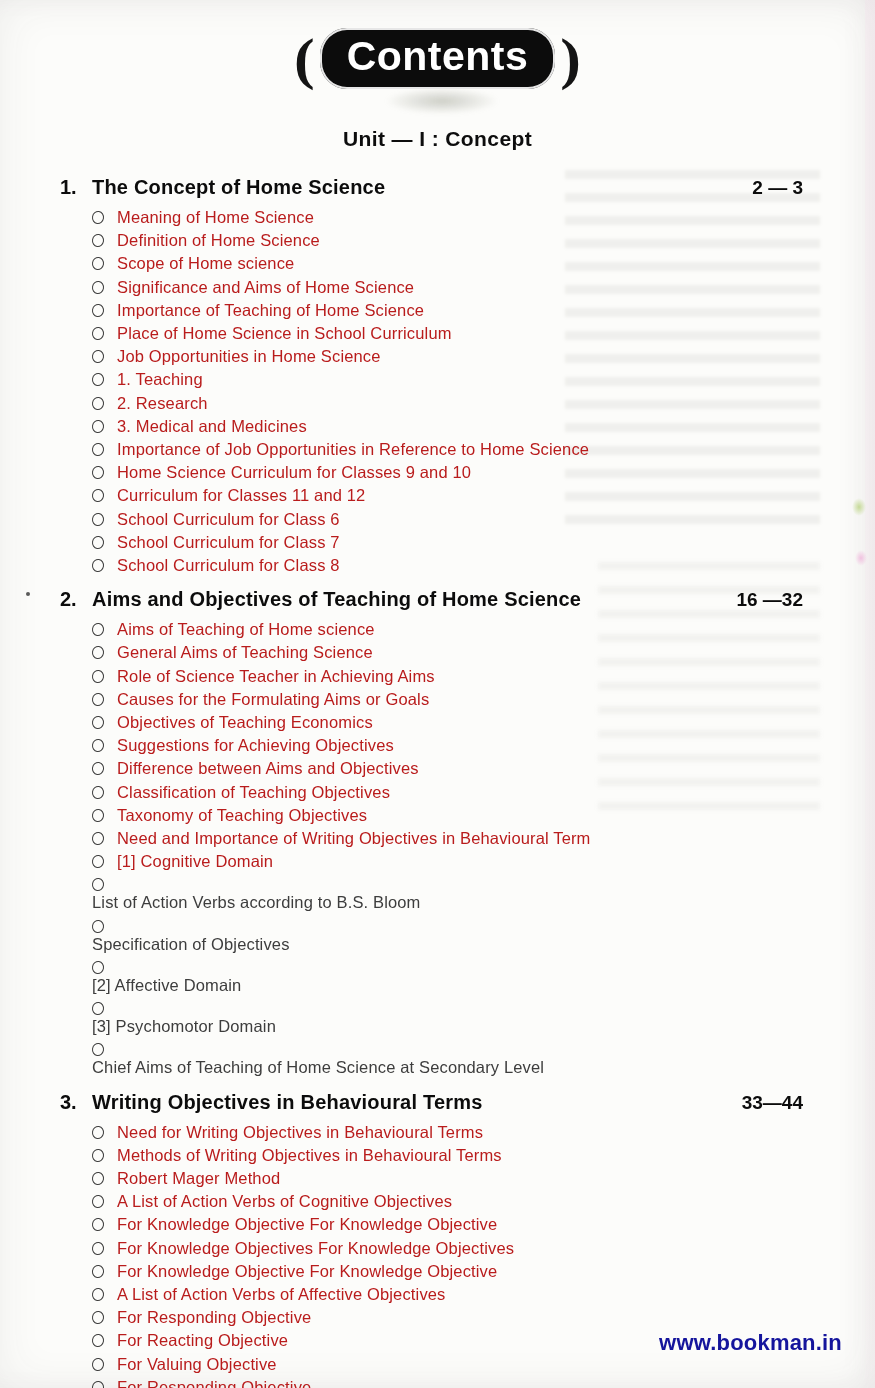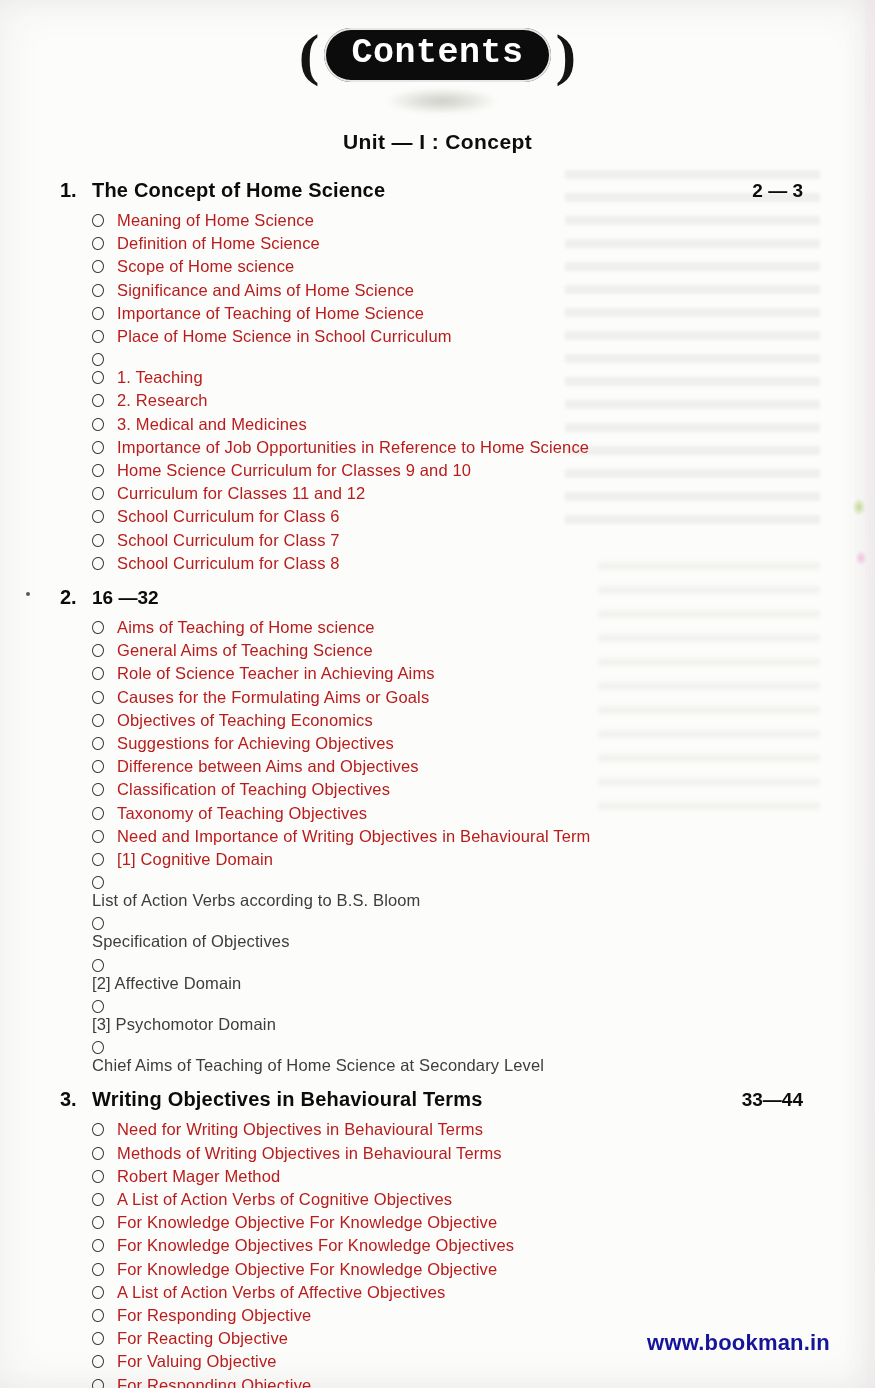--- a/index.html
+++ b/index.html
@@ -7,42 +7,42 @@
     position:relative;width:875px;height:1388px;margin:0 auto;
     background:#fcfcfa;overflow:hidden;
     font-family:"Liberation Sans",sans-serif;color:#242424;
     box-shadow:inset 0 0 45px rgba(60,60,55,.07), inset -14px 0 22px rgba(120,100,110,.05);
   }
   
   .badge-row{display:flex;justify-content:center;align-items:center;padding-top:28px;gap:5px;position:relative;}
   .paren{font-family:"Liberation Serif",serif;font-weight:bold;font-size:62px;line-height:48px;color:#141414;transform:scaleY(.92);}
   .pill{
     background:var(--badge-bg,#0c0c0c);color:var(--badge-fg,#fff);
-    font-family:Liberation Mono, monospace;font-weight:bold;font-size:35px;
+    font-family:Liberation Sans, sans-serif;font-weight:bold;font-size:41px;
     padding:5px 27px 9px;border-radius:27px;letter-spacing:.5px;
     box-shadow:0 0 0 2px rgba(255,255,255,.9) inset;
   }
   .smudge{position:absolute;left:386px;top:88px;width:112px;height:26px;
     background:radial-gradient(ellipse at 50% 50%, rgba(128,132,116,.38), rgba(128,132,116,0) 72%);
     filter:blur(2px);}
   
-  .unit{text-align:center;font-weight:bold;font-size:21px;margin-top:48px;color:#0d0d0d;letter-spacing:.4px;}
+  .unit{text-align:center;font-weight:bold;font-size:21px;margin-top:38px;color:#0d0d0d;letter-spacing:.4px;}
   
   .toc{padding:14px 72px 0 60px;position:relative;z-index:2;}
   .sec{margin-top:11px;}
   .sec-head{display:flex;align-items:baseline;font-weight:bold;font-size:20px;color:#0c0c0c;}
   .sec-no{width:32px;flex:0 0 auto;}
   .sec-title{flex:1;letter-spacing:.2px;}
   .sec-pages{font-size:19px;white-space:pre;flex:0 0 auto;}
   .items{list-style:none;margin:7px 0 0;padding:0 0 0 32px;}
   .item{display:flex;align-items:flex-start;line-height:23.2px;font-size:16.5px;letter-spacing:.15px;color:#b91c1c;}
   .ring{flex:0 0 auto;width:10px;height:11px;border:1.6px solid #3d3d3d;border-radius:50%;margin:5px 13px 0 0;transform:rotate(9deg);}
   .sec:nth-child(2) .item:nth-child(n+12){color:#3d3d3d;flex-direction:column;}
   
-  .url{position:absolute;right:45px;top:1330px;font-weight:bold;font-size:22px;letter-spacing:.2px;color:var(--url-color,#15159c);}
+  .url{position:absolute;right:33px;top:1330px;font-weight:bold;font-size:22px;letter-spacing:.2px;color:var(--url-color,#15159c);}
   
   .ghost-a{position:absolute;left:565px;top:170px;width:255px;height:360px;z-index:1;
     background:repeating-linear-gradient(180deg, rgba(105,105,100,.085) 0 9px, transparent 9px 23px);
     filter:blur(1.6px);}
   .ghost-b{position:absolute;left:598px;top:562px;width:222px;height:250px;z-index:1;
     background:repeating-linear-gradient(180deg, rgba(110,110,105,.07) 0 8px, transparent 8px 24px);
     filter:blur(1.9px);}
   .speck-green{position:absolute;left:852px;top:498px;width:14px;height:18px;
     background:radial-gradient(rgba(150,190,60,.5),transparent 70%);}
   .speck-pink{position:absolute;left:855px;top:550px;width:12px;height:16px;
@@ -105,20 +105,21 @@
     <span class="item-label">Importance of Teaching of Home Science</span>
   </li>
 
   <li class="item">
     <span class="ring"></span>
     <span class="item-label">Place of Home Science in School Curriculum</span>
   </li>
 
   <li class="item">
     <span class="ring"></span>
+    <span class="item-label">Job Opportunities in Home Science</span>
   </li>
 
   <li class="item">
     <span class="ring"></span>
     <span class="item-label">1. Teaching</span>
   </li>
 
   <li class="item">
     <span class="ring"></span>
     <span class="item-label">2. Research</span>
@@ -157,20 +158,21 @@
   <li class="item">
     <span class="ring"></span>
     <span class="item-label">School Curriculum for Class 8</span>
   </li>
 </ul>
   </section>
 
   <section class="sec">
     <div class="sec-head">
       <span class="sec-no">2.</span>
+      <span class="sec-title">Aims and Objectives of Teaching of Home Science</span>
       <span class="sec-pages">16 —32</span>
     </div>
     <ul class="items">
   <li class="item">
     <span class="ring"></span>
     <span class="item-label">Aims of Teaching of Home science</span>
   </li>
 
   <li class="item">
     <span class="ring"></span>

